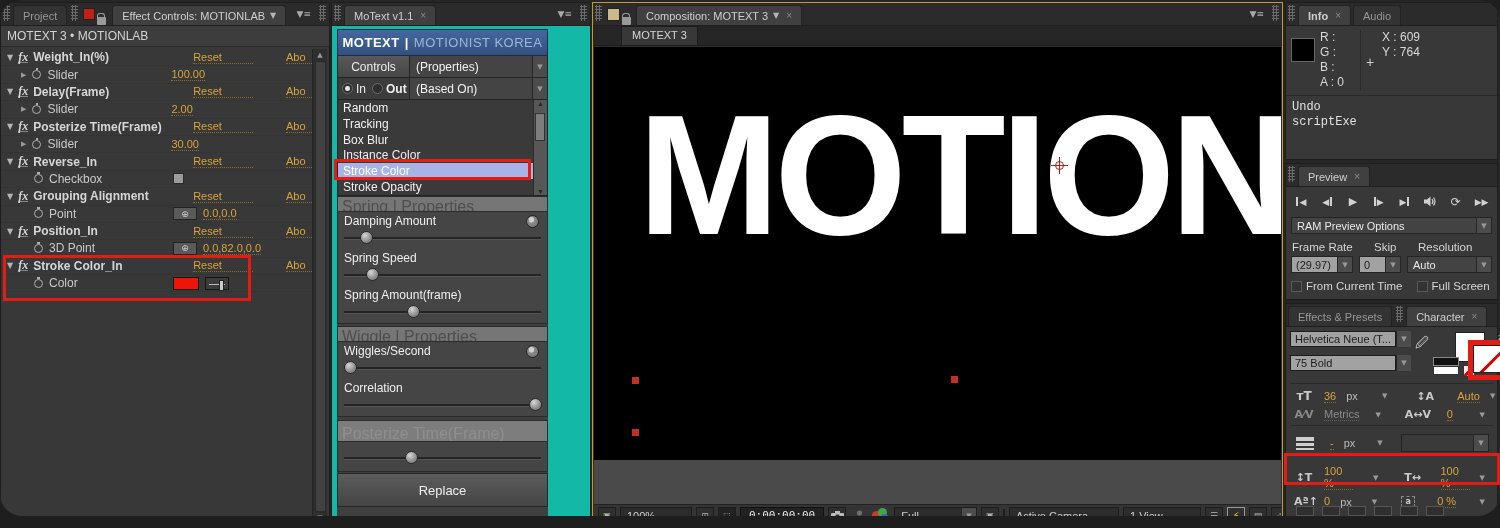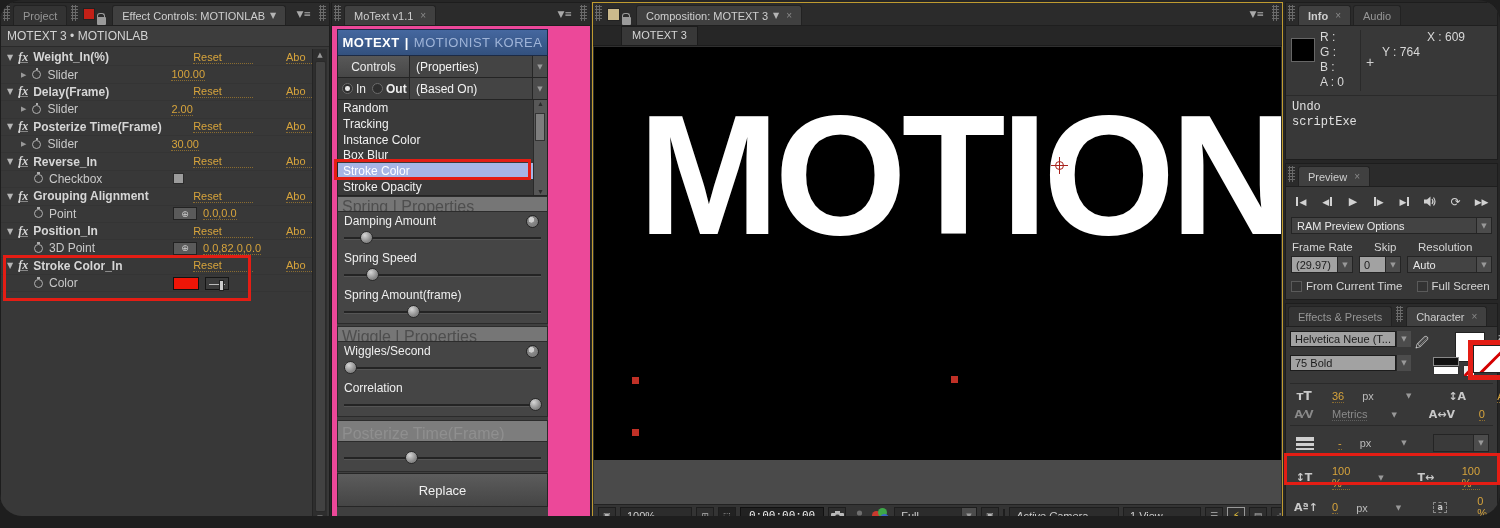--- a/index.html
+++ b/index.html
@@ -55,21 +55,21 @@
   .pt-btn { width:24px; height:13px; background:#5a5a5a; border:1px solid #222; color:#ccc; font-size:9px; display:flex; align-items:center; justify-content:center; font-family:"DejaVu Sans",sans-serif;}
   .col-sw { width:26px; height:13px; background:#ee1507; border:1px solid #111; }
   .tog { position:relative; width:24px; height:13px; background:#3c3c3c; border:1px solid #151515; }
   .tog::before{ content:""; position:absolute; left:3px; right:3px; top:6px; height:1.5px; background:#bbb;}
   .tog::after{ content:""; position:absolute; left:13px; top:2px; width:3px; height:9px; background:#ccc; border:1px solid #222;}
   .ec-scroll { position:absolute; right:2px; top:46px; bottom:3px; width:15px; background:#2e2e2e; border-left:1px solid #242424;
                display:flex; flex-direction:column; align-items:center; justify-content:space-between; padding:2px 0;}
   .ec-scroll .thumb { flex:1; width:11px; margin:2px 0; background:#424242; border:1px solid #2a2a2a; border-radius:2px;}
 
   
-  .mt { left:331px; top:2px; width:260px; height:526px; background:#ec4899; }
+  .mt { left:331px; top:2px; width:260px; height:526px; background:#14b8a6; }
   .mt-body { position:absolute; left:5px; top:26px; width:211px; bottom:3px; background:#3f3f3f; }
   .mt-brand { height:27px; background:linear-gradient(#45679f,#33517e); border:1px solid #1c2a45;
               display:flex; align-items:center; justify-content:center; gap:5px; font-size:13px; letter-spacing:.5px;}
   .mt-brand .b1 { color:#ffffff; font-weight:bold; }
   .mt-brand .b2 { color:#9fb4d8; }
   .mt-row { display:flex; height:22px; border:1px solid #242424; border-top:none; }
   .mt-btn { width:72px; background:linear-gradient(#585858,#474747); border-right:1px solid #242424;
             color:#ececec; display:flex; align-items:center; justify-content:center; font-size:12px; }
   .mt-dd { flex:1; display:flex; align-items:center; color:#f2f2f2; font-size:12px; padding-left:6px; background:#444; }
   .radio { width:11px; height:11px; border-radius:50%; background:#2e2e2e; border:1px solid #6b6b6b; position:relative; }
@@ -125,21 +125,21 @@
   .hist { padding:4px 6px; font-size:12px; color:#e0e0e0; line-height:15px;font-family:Liberation Mono, monospace;}
   .transport { display:flex; align-items:center; gap:3px; padding:6px 4px 4px 4px; color:#cfcfcf; }
   .tbtn { flex:1; height:17px; display:flex; align-items:center; justify-content:center; gap:1px;
           font-family:"DejaVu Sans",sans-serif; font-size:9px; color:#d2d2d2; }
   .tbtn .bar { width:2px; height:9px; background:#d2d2d2; }
   .pv-dd { margin:3px 5px; }
   .pv-labels { display:flex; padding:4px 6px 1px 6px; color:#d5d5d5; font-size:11.5px; }
   .pv-selects { display:flex; gap:6px; padding:2px 5px; }
   .pv-check { display:flex; align-items:center; gap:4px; padding:5px 5px 0 5px; color:#d5d5d5; font-size:11.5px;}
   .cb { width:11px; height:11px; background:#333; border:1px solid #5a5a5a; }
-  .char-row { display:flex; align-items:center; gap:18px; padding:3px 4px 2px 4px; }
+  .char-row { display:flex; align-items:center; gap:10px; padding:3px 4px 2px 4px; }
   .ic-txt { font-weight:bold; color:#c9c9c9; font-family:"DejaVu Sans",sans-serif; font-size:11px; width:20px; text-align:center; flex:0 0 auto;}
   .stroke-lines { display:flex; flex-direction:column; gap:2px; width:20px; padding-left:2px;}
   .stroke-lines i { height:2px; background:#cfcfcf; }
   .stroke-lines i:nth-child(1){height:4px;} .stroke-lines i:nth-child(2){height:3px;}
   .swatch-area { position:relative; width:72px; height:46px; flex:0 0 auto; }
   .fillsw { position:absolute; left:22px; top:1px; width:30px; height:30px; background:#fff; border:1px solid #222; }
   .strokesw { position:absolute; left:40px; top:14px; width:28px; height:28px; background:#fff; border:1px solid #222; overflow:hidden;}
   .strokesw::before, .nostroke-mini::before { content:""; position:absolute; left:-6px; top:45%; width:200%; height:3px; background:#d40000; transform:rotate(-45deg); }
   .defaultsw { position:absolute; left:0px; top:26px; width:26px; height:19px; }
   .defaultsw .bk { position:absolute; left:0; top:0; width:26px; height:9px; background:#111; border:1px solid #888;}
@@ -321,22 +321,22 @@
         <div class="mt-dd">
             <span>(Based On)</span>
           </div>
         <div class="ddbtn">
             <span class="tri sm">▼</span>
           </div>
       </div>
       <div class="mt-list">
         <div class="mt-item">Random</div>
         <div class="mt-item">Tracking</div>
+        <div class="mt-item">Box Blur</div>
         <div class="mt-item">Instance Color</div>
-        <div class="mt-item">Box Blur</div>
         <div class="mt-item selected">Stroke Color</div>
         <div class="mt-item">Stroke Opacity</div>
         <div class="mt-vscroll">
           <span>▲</span>
           <span class="vthumb" style="position:absolute;top:12px;left:1px;"></span>
           <span>▼</span>
         </div>
       </div>
 
       <div class="sect">Spring | Properties</div>
@@ -448,21 +448,21 @@
           <i style="left:8px;top:6px;background:#3b62c9;"></i>
       </span>
       <div class="tool-dd" style="width:88px;">
         <span class="txt" style="flex:1;">Full</span>
         <div class="ddbtn">
             <span class="tri sm">▼</span>
           </div>
       </div>
       <span class="tool-ic" style="font-size:8px;">▣</span>
       <span class="checker"></span>
-      <div class="tool-dd" style="width:110px;font-style:italic;">
+      <div class="tool-dd" style="width:110px;">
         <span class="txt" style="flex:1;">Active Camera</span>
         <div class="ddbtn">
             <span class="tri sm">▼</span>
           </div>
       </div>
       <div class="tool-dd" style="width:78px;">
         <span class="txt" style="flex:1;">1 View</span>
         <div class="ddbtn">
             <span class="tri sm">▼</span>
           </div>
@@ -486,21 +486,21 @@
         </div>
     </div>
     <div class="info-body">
       <span class="info-swatch"></span>
       <span class="chline" style="top:4px;"><span>R :</span></span>
       <span class="chline" style="top:19px;"><span>G :</span></span>
       <span class="chline" style="top:34px;"><span>B :</span></span>
       <span class="chline" style="top:49px;"><span>A :</span>&nbsp;<span>0</span></span>
       <span class="vdiv"></span>
       <span class="plus">+</span>
-      <span class="xyline" style="top:4px;margin-left:45px;"><span>X :</span>&nbsp;<span>609</span></span>
+      <span class="xyline" style="top:4px;"><span>X :</span>&nbsp;<span>609</span></span>
       <span class="xyline" style="top:19px;"><span>Y :</span>&nbsp;<span>764</span></span>
     </div>
     <div class="hist">
       <div>Undo</div>
       <div>scriptExe</div>
     </div>
   </section>
 
   <section class="panel rp prev">
     <div class="tabbar">

